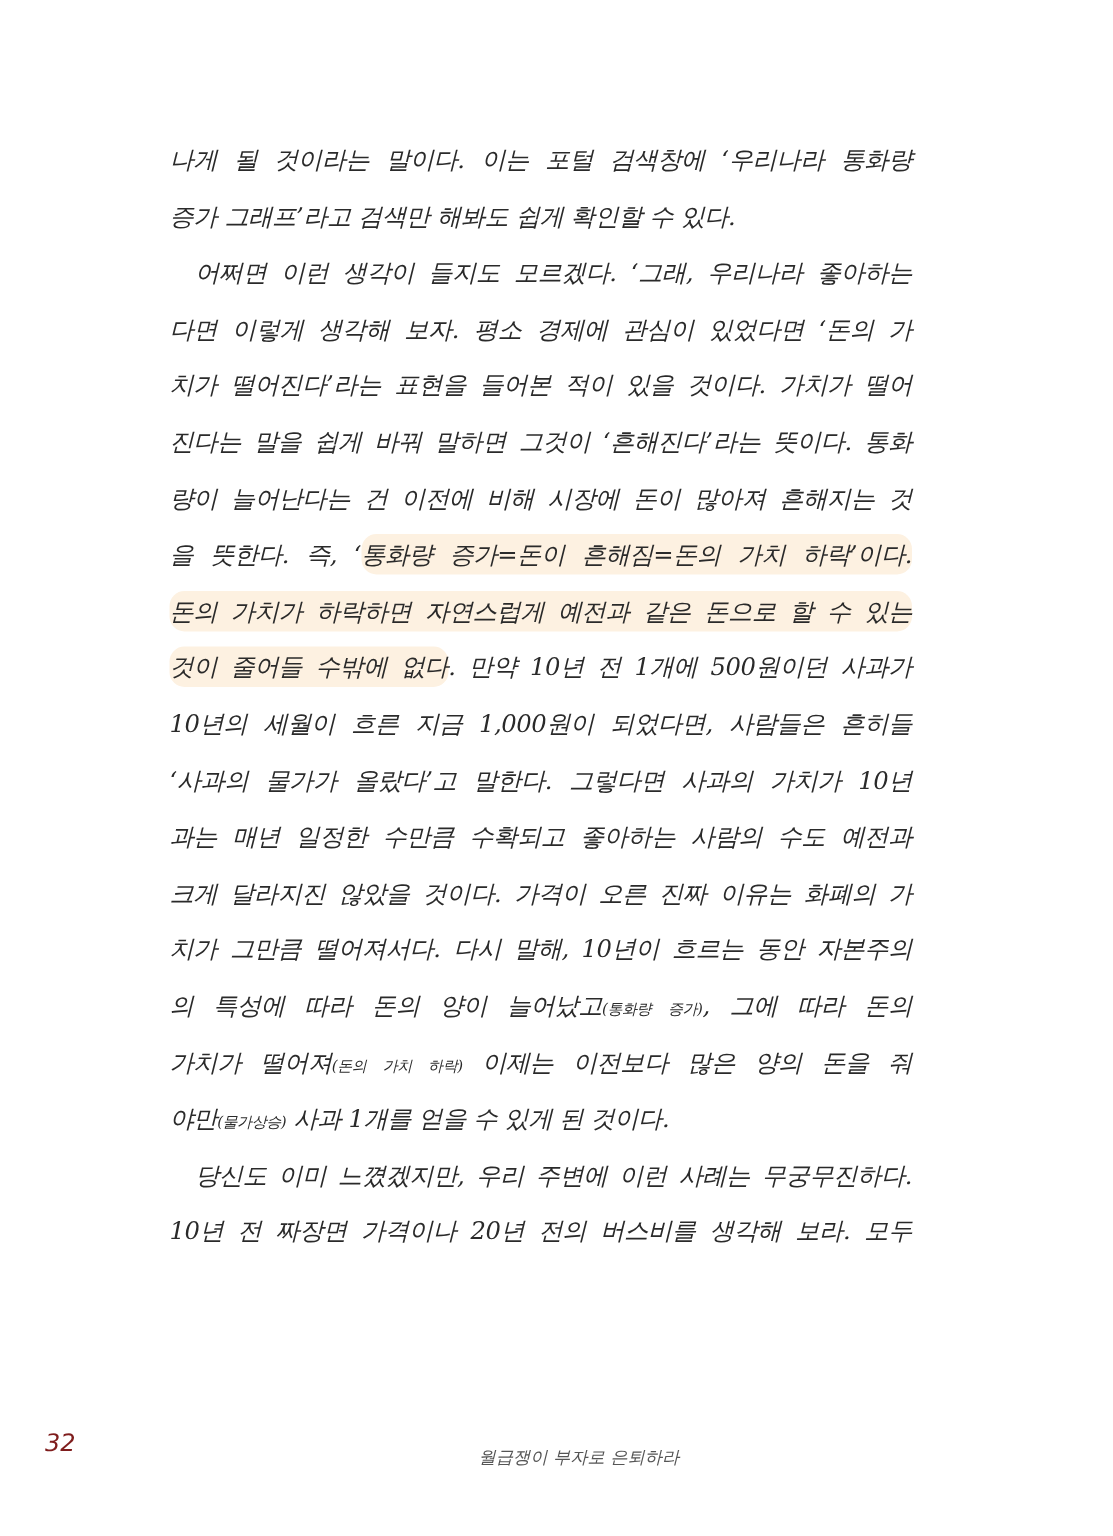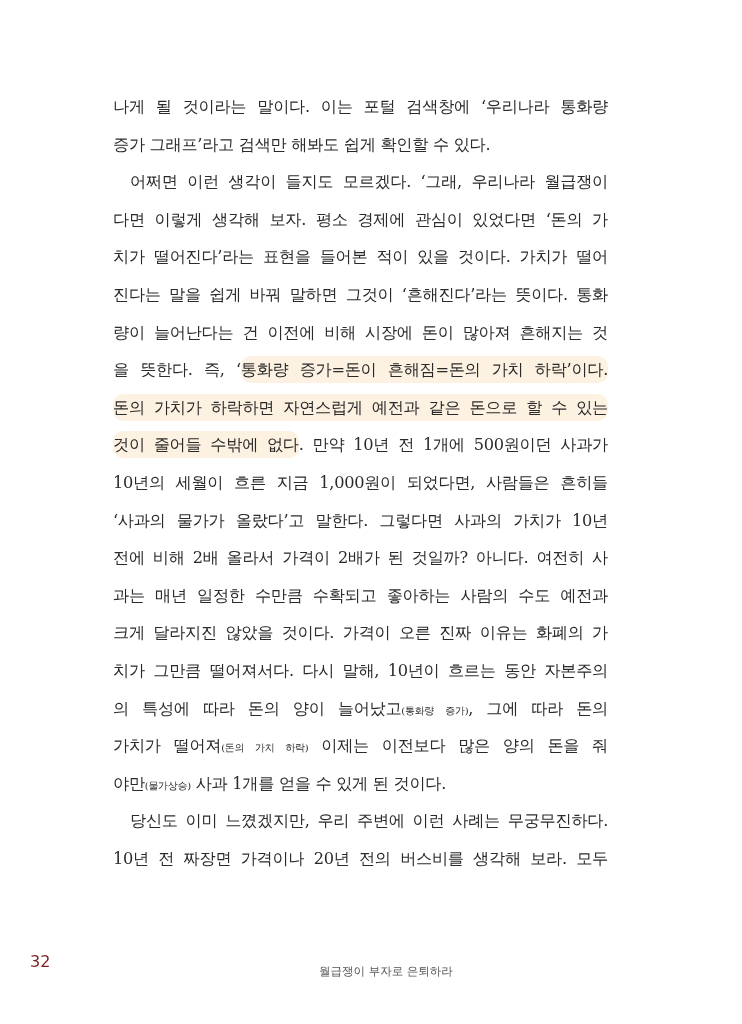--- a/index.html
+++ b/index.html
@@ -6,21 +6,21 @@
   body {
     width: 742px; height: 1024px;
     background: #ffffff;
     position: relative;
     overflow: hidden;
     font-family: "DejaVu Serif", "Liberation Serif", serif;
     color: #2a2a2a;
   }
   .page {
     position: absolute;
-    left: 0; top: 0; width: 742px; height: 1024px;
+    left: 0; top: 0; width: 742px; height: 1024px; font-style: italic;
   }
   .body-text {
     position: absolute;
     left: 113px;
     top: 88px;
     width: 495px;
   }
   .line {
     height: 37.6px;
     line-height: 37.6px;
@@ -54,31 +54,30 @@
     margin-left: 29px;
   }
 </style>
 </head>
 <body>
 
 <div class="page">
   <div class="body-text">
     <div class="line"><span>나게 될 것이라는 말이다. 이는 포털 검색창에 ‘우리나라 통화량</span></div>
     <div class="line last"><span>증가 그래프’라고 검색만 해봐도 쉽게 확인할 수 있다.</span></div>
-    <div class="line indent"><span>어쩌면 이런 생각이 들지도 모르겠다. ‘그래, 우리나라 월급쟁이</span></div>
+    <div class="line indent"><span>어쩌면 이런 생각이 들지도 모르겠다. ‘그래, 우리나라 좋아하는</span></div>
     <div class="line"><span>다면 이렇게 생각해 보자. 평소 경제에 관심이 있었다면 ‘돈의 가</span></div>
     <div class="line"><span>치가 떨어진다’라는 표현을 들어본 적이 있을 것이다. 가치가 떨어</span></div>
     <div class="line"><span>진다는 말을 쉽게 바꿔 말하면 그것이 ‘흔해진다’라는 뜻이다. 통화</span></div>
     <div class="line"><span>량이 늘어난다는 건 이전에 비해 시장에 돈이 많아져 흔해지는 것</span></div>
     <div class="line"><span>을 뜻한다. 즉, ‘</span><span class="hl">통화량 증가=돈이 흔해짐=돈의 가치 하락’이다.</span></div>
     <div class="line"><span class="hl">돈의 가치가 하락하면 자연스럽게 예전과 같은 돈으로 할 수 있는</span></div>
     <div class="line"><span class="hl">것이 줄어들 수밖에 없다</span><span>. 만약 10년 전 1개에 500원이던 사과가</span></div>
     <div class="line"><span>10년의 세월이 흐른 지금 1,000원이 되었다면, 사람들은 흔히들</span></div>
     <div class="line"><span>‘사과의 물가가 올랐다’고 말한다. 그렇다면 사과의 가치가 10년</span></div>
-    <div class="line"><span>전에 비해 2배 올라서 가격이 2배가 된 것일까? 아니다. 여전히 사</span></div>
     <div class="line"><span>과는 매년 일정한 수만큼 수확되고 좋아하는 사람의 수도 예전과</span></div>
     <div class="line"><span>크게 달라지진 않았을 것이다. 가격이 오른 진짜 이유는 화폐의 가</span></div>
     <div class="line"><span>치가 그만큼 떨어져서다. 다시 말해, 10년이 흐르는 동안 자본주의</span></div>
     <div class="line"><span>의 특성에 따라 돈의 양이 늘어났고</span><span class="small">(통화량 증가)</span><span>, 그에 따라 돈의</span></div>
     <div class="line"><span>가치가 떨어져</span><span class="small">(돈의 가치 하락)</span><span> 이제는 이전보다 많은 양의 돈을 줘</span></div>
     <div class="line last"><span>야만</span><span class="small">(물가상승)</span><span> 사과 1개를 얻을 수 있게 된 것이다.</span></div>
     <div class="line indent"><span>당신도 이미 느꼈겠지만, 우리 주변에 이런 사례는 무궁무진하다.</span></div>
     <div class="line"><span>10년 전 짜장면 가격이나 20년 전의 버스비를 생각해 보라. 모두</span></div>
   </div>
 

